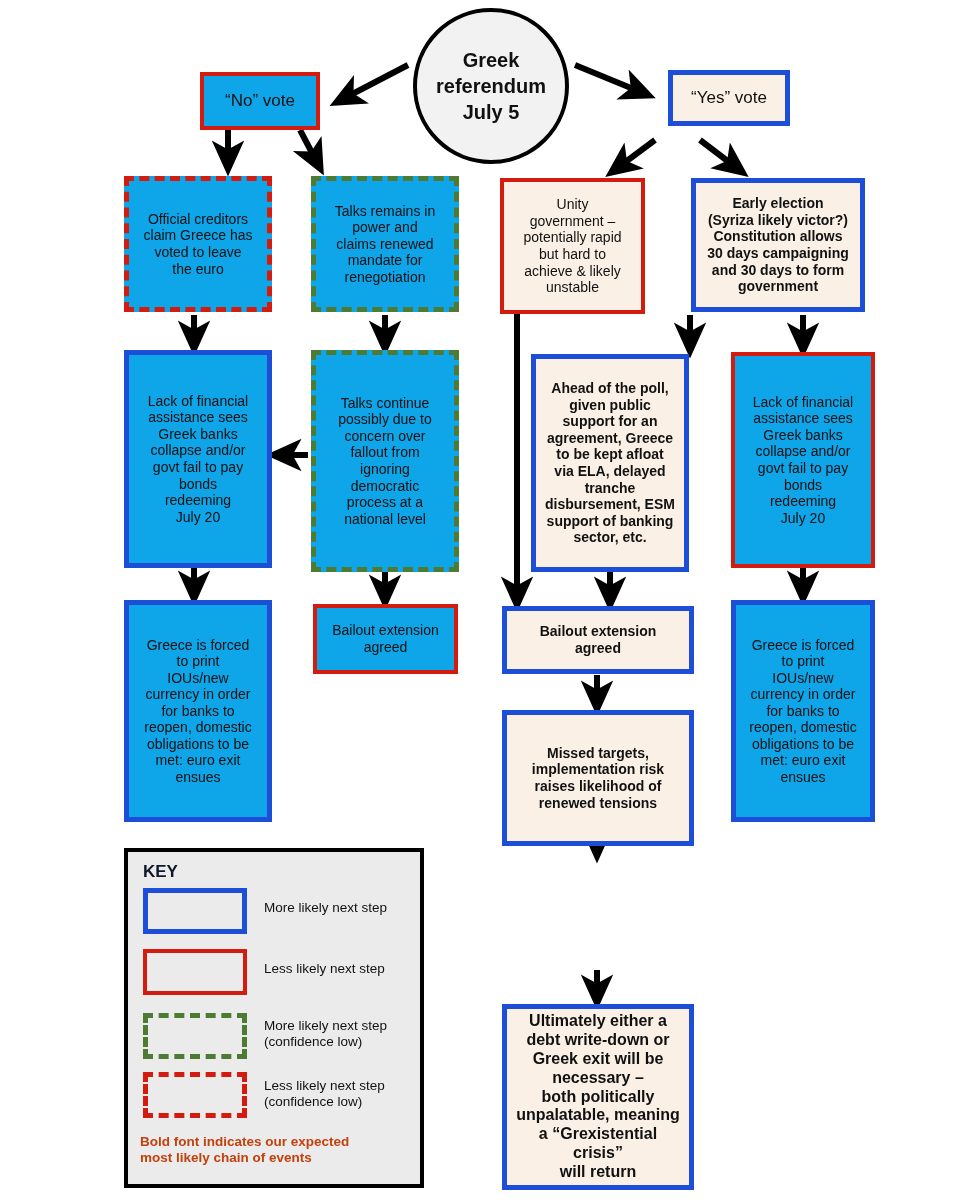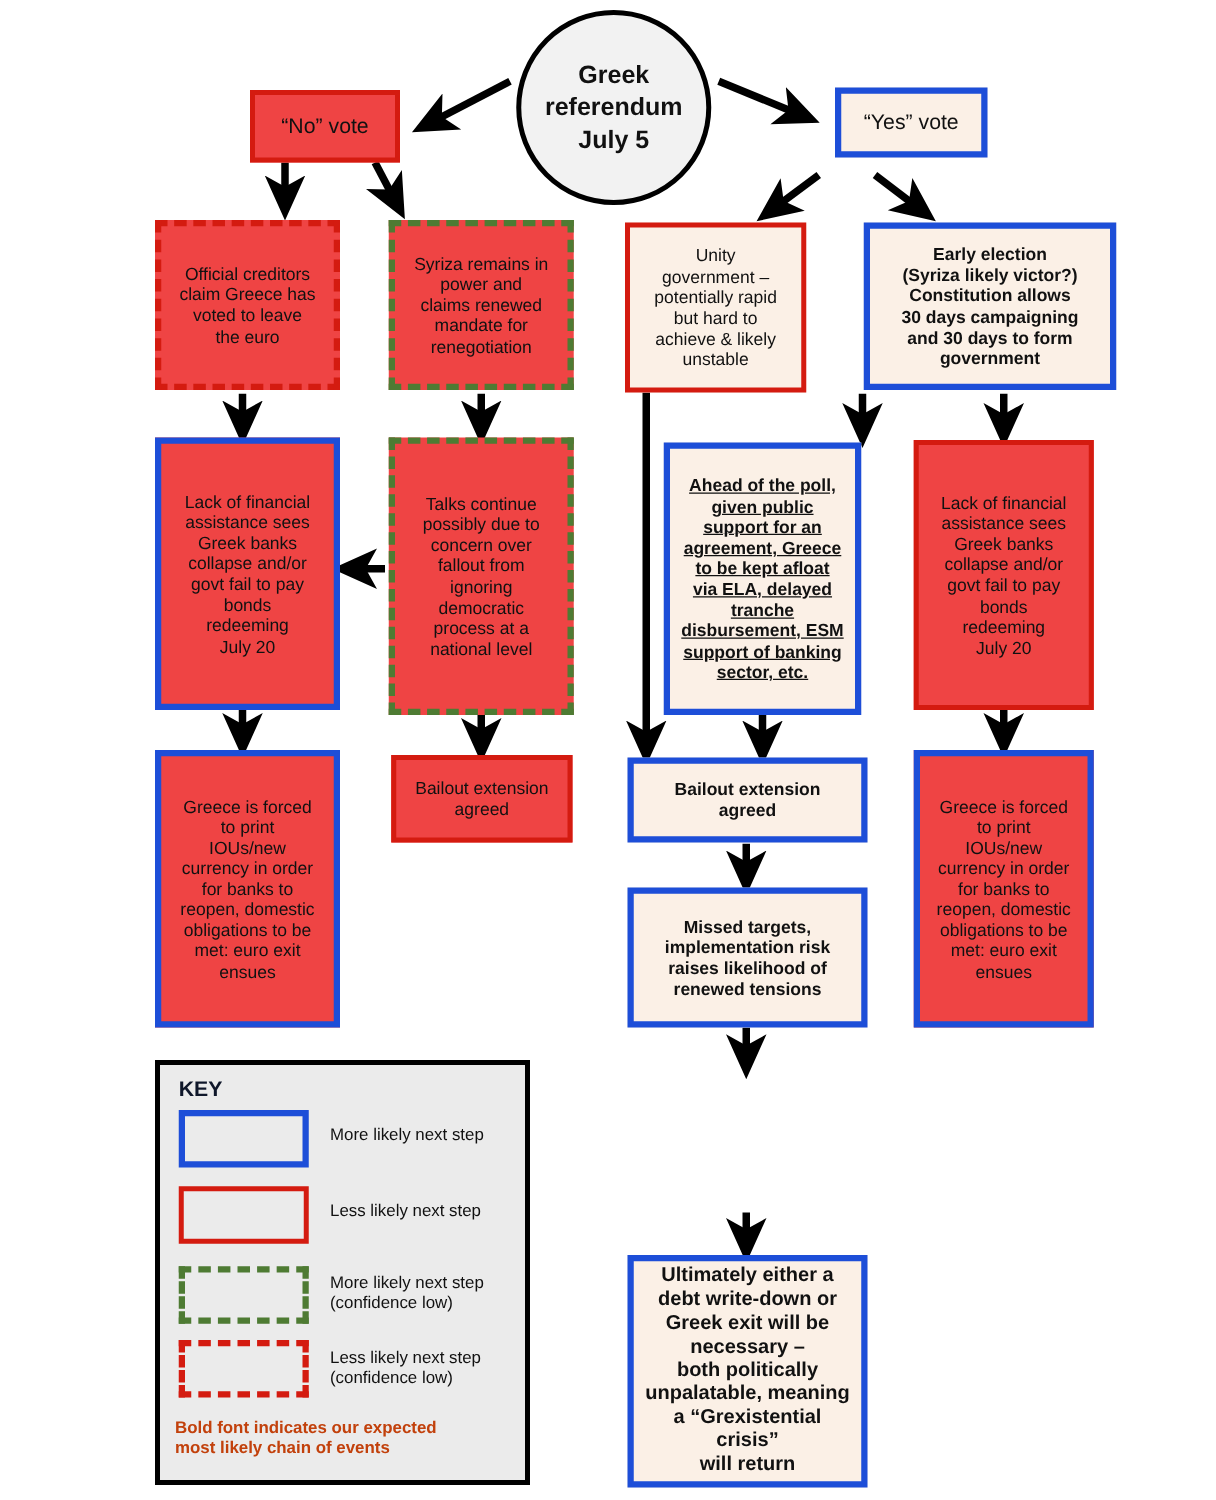--- a/index.html
+++ b/index.html
@@ -32,21 +32,21 @@
     display: block;
     white-space: pre-line;
   }
   
   .b-green-solid { border: 5px solid #1d4ed8; text-align: center; }
   .b-red-solid   { border: 4px solid #d41b10; }
   .b-green-dash  { border: 5px dashed #4e7b33; }
   .b-red-dash    { border: 5px dashed #d41b10; }
   .b-black-solid { border: 4px solid #000000; }
   
-  .f-white { background: #ef4444; }
+  .f-white { background: #0ea5e9; }
   .f-cream { background: #fbf0e6; }
   .f-gray  { background: #ebebeb; }
   .bold { font-weight: bold; }
   .circle {
     position: absolute;
     box-sizing: border-box;
     border-radius: 50%;
     border: 4px solid #000000;
     background: #f2f2f2;
     display: flex;
@@ -160,37 +160,37 @@
   </div>
 
   <div class="node b-red-dash f-white" style="left:124px; top:176px; width:148px; height:136px; font-size:14px;">
     <span class="node-text">Official creditors
 claim Greece has
 voted to leave
 the euro</span>
   </div>
 
   <div class="node b-green-dash f-white" style="left:311px; top:176px; width:148px; height:136px; font-size:14px;">
-    <span class="node-text">Syriza remains in
+    <span class="node-text">Talks remains in
 power and
 claims renewed
 mandate for
 renegotiation</span>
   </div>
 
   <div class="node b-red-solid f-cream" style="left:500px; top:178px; width:145px; height:136px; font-size:14px;">
     <span class="node-text">Unity
 government –
 potentially rapid
 but hard to
 achieve &amp; likely
 unstable</span>
   </div>
 
-  <div class="node b-green-solid f-cream bold" style="left:691px; top:178px; width:202px; height:134px; font-size:14px;">
+  <div class="node b-green-solid f-cream bold" style="left:691px; top:178px; width:174px; height:134px; font-size:14px;">
     <span class="node-text">Early election
 (Syriza likely victor?)
 Constitution allows
 30 days campaigning
 and 30 days to form
 government</span>
   </div>
 
   <div class="node b-green-solid f-white" style="left:124px; top:350px; width:148px; height:218px; font-size:14px;">
     <span class="node-text">Lack of financial
@@ -207,21 +207,21 @@
     <span class="node-text">Talks continue
 possibly due to
 concern over
 fallout from
 ignoring
 democratic
 process at a
 national level</span>
   </div>
 
-  <div class="node b-green-solid f-cream bold" style="left:531px; top:354px; width:158px; height:218px; font-size:14px;text-decoration:underline;">
+  <div class="node b-green-solid f-cream bold" style="left:531px; top:354px; width:158px; height:218px; font-size:14px;">
     <span class="node-text">Ahead of the poll,
 given public
 support for an
 agreement, Greece
 to be kept afloat
 via ELA, delayed
 tranche
 disbursement, ESM
 support of banking
 sector, etc.</span>
@@ -265,21 +265,21 @@
 to print
 IOUs/new
 currency in order
 for banks to
 reopen, domestic
 obligations to be
 met: euro exit
 ensues</span>
   </div>
 
-  <div class="node b-green-solid f-cream bold" style="left:502px; top:710px; width:192px; height:112px; font-size:14px;">
+  <div class="node b-green-solid f-cream bold" style="left:502px; top:710px; width:192px; height:136px; font-size:14px;">
     <span class="node-text">Missed targets,
 implementation risk
 raises likelihood of
 renewed tensions</span>
   </div>
 
 
   <div class="node b-green-solid f-cream bold" style="left:502px; top:1004px; width:192px; height:186px; font-size:16px;">
     <span class="node-text">Ultimately either a
 debt write-down or

